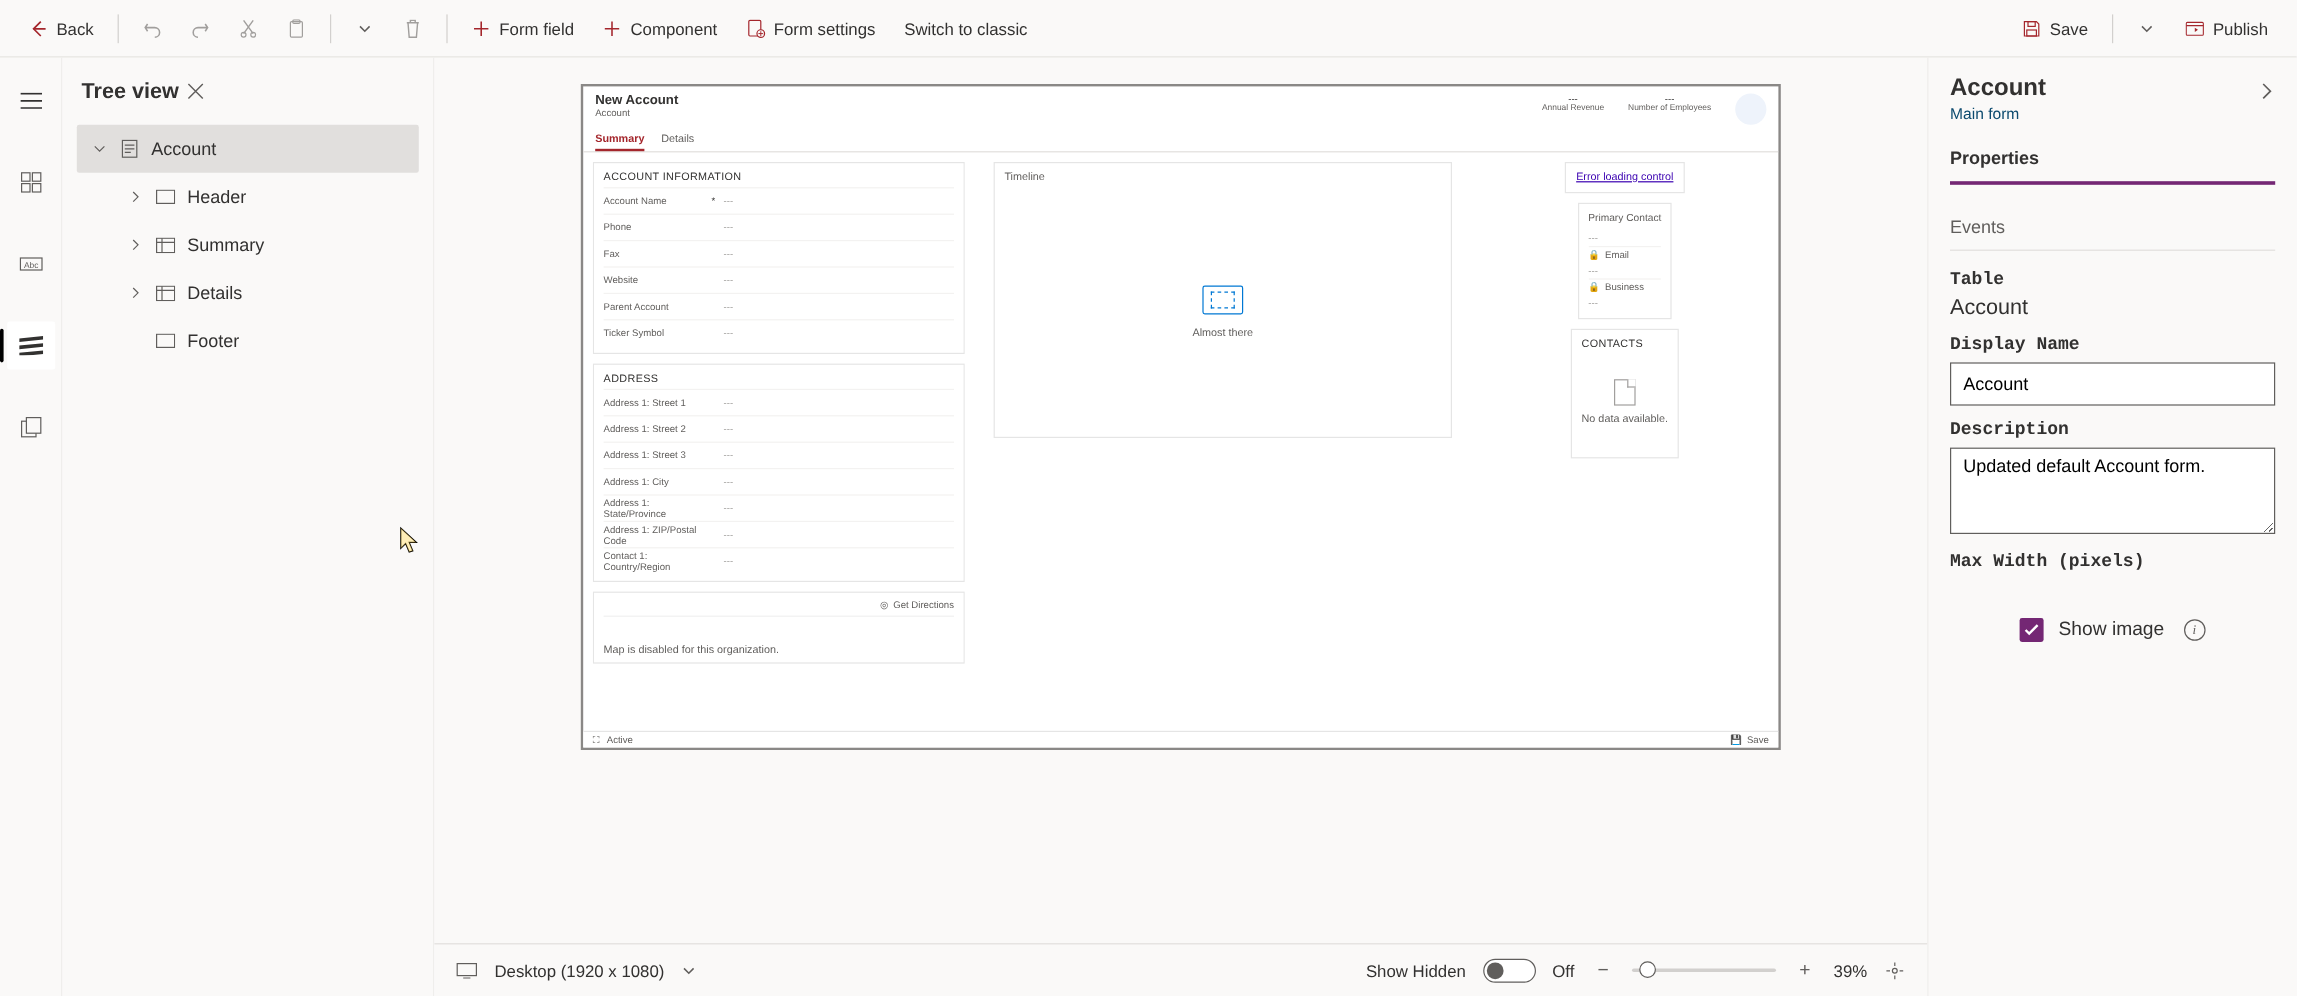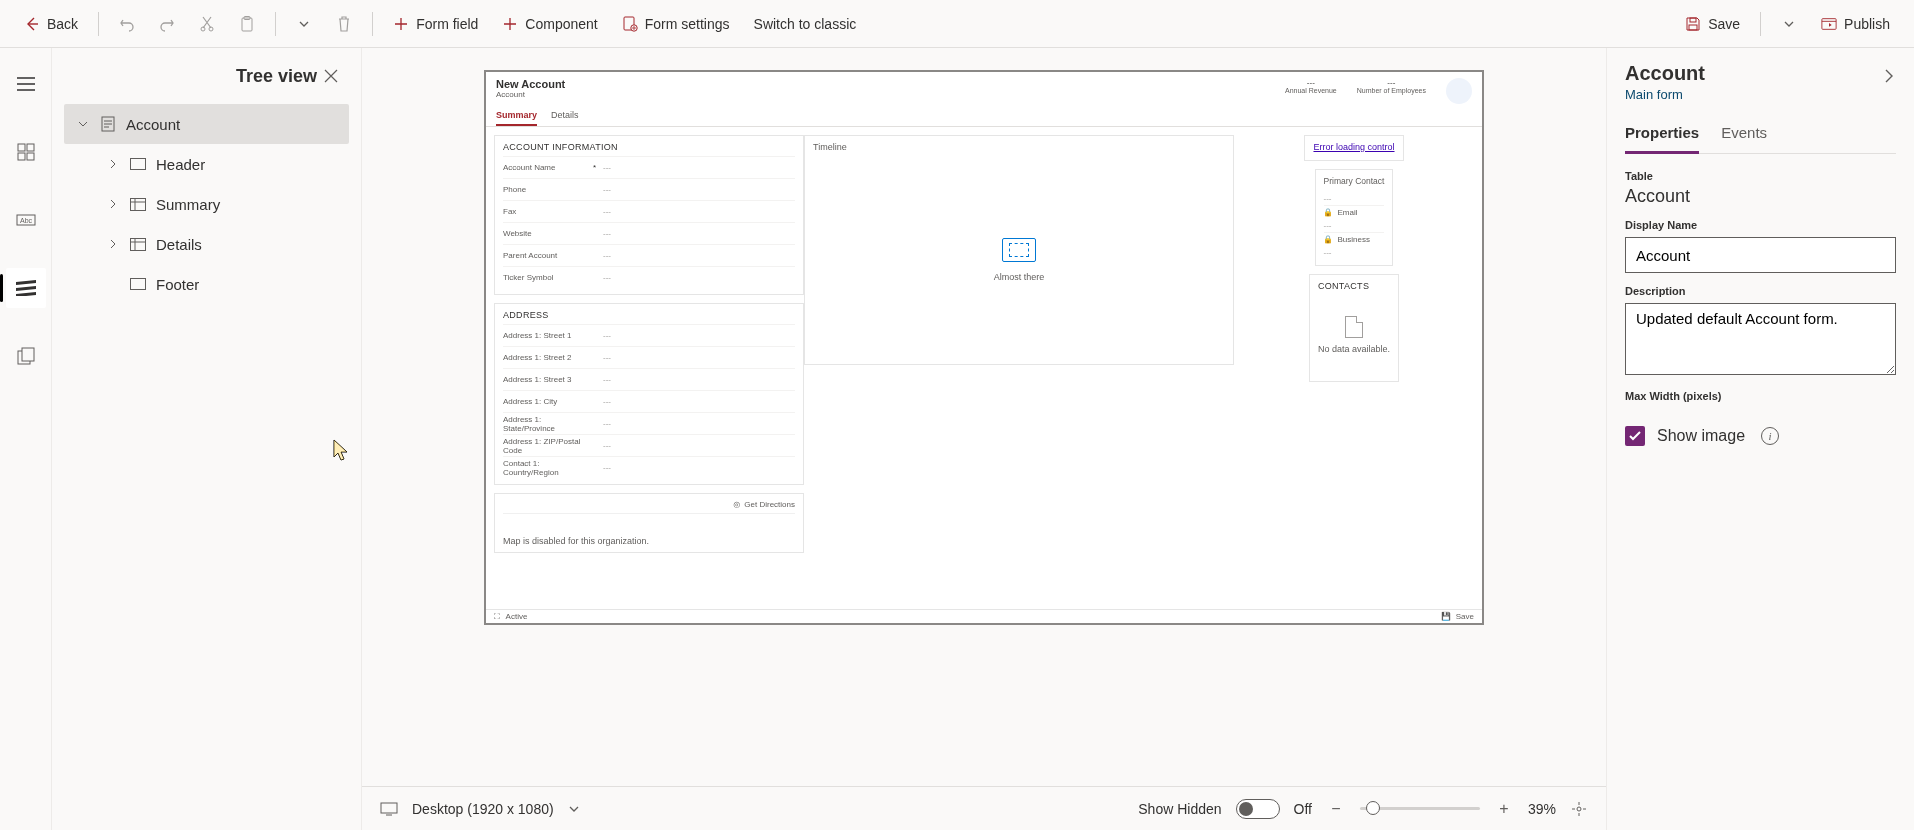--- a/index.html
+++ b/index.html
@@ -19,21 +19,21 @@
 .main-grid { flex: 1; display: grid; grid-template-columns: 52px 310px 1fr 308px; min-height: 0; }
 
 
 .rail { background: #faf9f8; border-right: 1px solid #edebe9; display: flex; flex-direction: column; align-items: center; padding-top: 16px; gap: 28px; }
 .rail-item { width: 40px; height: 40px; display: flex; align-items: center; justify-content: center; cursor: pointer; border-radius: 2px; color:#605e5c; }
 .rail-item.selected { background: #fff; position: relative; }
 .rail-item.selected::before { content:""; position:absolute; left:-6px; top:6px; bottom:6px; width:3px; background:#000; border-radius:2px; }
 
 
 .tree { background: #faf9f8; border-right: 1px solid #edebe9; padding: 14px 12px 0 12px; position: relative; }
-.tree-head { display:flex; justify-content:flex-end; align-items:center; margin-bottom:14px; padding:0 4px; }
+.tree-head { display:flex; justify-content:flex-start; align-items:center; margin-bottom:14px; padding:0 4px; }
 .tree-title { font-size: 18px; font-weight: 600; }
 .close-x { width:28px; height:28px; display:flex; align-items:center; justify-content:center; cursor:pointer; color:#605e5c; }
 .tree-tools { display:flex; gap:6px; margin-bottom:12px; }
 .search-box { flex:1; display:flex; align-items:center; border:1px solid #d2d0ce; background:#fff; height:36px; border-radius:2px; padding:0 8px; gap:8px; }
 .search-box input { border:none; outline:none; flex:1; font-size:14px; background:transparent; }
 .filter-btn { width:52px; height:36px; border:1px solid #d2d0ce; background:#fff; border-radius:2px; display:flex; align-items:center; justify-content:center; gap:4px; cursor:pointer; }
 .tree-list { font-size: 15px; }
 .tree-row { display:flex; align-items:center; height:40px; padding:0 8px 0 16px; gap:10px; cursor:pointer; border-radius:2px; }
 .tree-row.l1 { padding-left: 14px; }
 .tree-row.l2 { padding-left: 44px; }
@@ -47,21 +47,21 @@
 .canvas-frame { width:1000px; height:555px; margin:0 auto; background:#fff; border:2px solid #8a8886; position:relative; font-size:9px; overflow:hidden; }
 .cv-head { padding:6px 10px 2px 10px; display:flex; justify-content:space-between; }
 .cv-title { font-size:11px; font-weight:600; }
 .cv-sub { color:#605e5c; font-size:8px; }
 .hstats { display:flex; gap:20px; text-align:center; font-size:8px; color:#605e5c; }
 .hstat .hv { font-size:8px; color:#323130; }
 .hstat .hl { font-size:7px; }
 .cv-tabs { display:flex; gap:14px; padding:2px 10px 0 10px; border-bottom:1px solid #e1dfdd; font-size:9px; }
 .cv-tab { padding:2px 0 4px; cursor:pointer; color:#605e5c; }
 .cv-tab.active { color:#a4262c; border-bottom:2px solid #a4262c; font-weight:600; }
-.cv-body { display:grid; grid-template-columns: 310px 1fr 240px; gap:0; padding:8px; height:494px; }
+.cv-body { display:grid; grid-template-columns: 310px 1fr 240px; gap:24px; padding:8px; height:494px; }
 .cv-card { border:1px solid #e5e5e5; background:#fff; padding:6px 8px; }
 .cv-sec-title { font-size:9px; font-weight:500; color:#323130; letter-spacing:0.3px; margin-bottom:4px; }
 .cv-field { display:grid; grid-template-columns: 90px 10px 1fr; align-items:center; border-top:1px solid #f3f2f1; height:22px; font-size:8px; color:#605e5c; }
 .cv-field .fv { color:#a19f9d; }
 .cv-field .req { color:#323130; }
 .timeline-card { display:flex; flex-direction:column; align-items:center; justify-content:center; gap:10px; color:#0078d4; font-size:9px; }
 .timeline-label { align-self:flex-start; color:#605e5c; }
 .timeline-ico { width:34px; height:24px; border:1px solid #0078d4; border-radius:2px; position:relative; }
 .timeline-ico::before { content:""; position:absolute; inset:4px 6px; border:1px dashed #0078d4; }
 .contacts-stack { display:flex; flex-direction:column; gap:8px;align-items:center; }
@@ -83,30 +83,30 @@
 .slider-track { width:120px; height:3px; background:#d2d0ce; position:relative; border-radius:2px; }
 .slider-thumb { position:absolute; top:-6px; left:6px; width:14px; height:14px; border-radius:50%; background:#fff; border:1px solid #605e5c; }
 .pm-btn { width:20px; text-align:center; cursor:pointer; color:#605e5c; font-size:16px; }
 .fit-ico { width:18px; height:18px; display:flex; align-items:center; justify-content:center; cursor:pointer; color:#605e5c; }
 
 
 .props { background:#faf9f8; border-left:1px solid #edebe9; padding:14px 18px 0 18px; font-size:14px; display:flex; flex-direction:column; }
 .props-head { display:flex; justify-content:space-between; align-items:flex-start; }
 .props-title { font-size:20px; font-weight:600; }
 .props-sub { font-size:13px; color:#0c4a6e; margin-top:2px; }
-.props-tabs { display:flex; gap:22px; margin-top:16px; border-bottom:1px solid #e1dfdd; }
+.props-tabs { display:flex; gap:22px; margin-top:16px; border-bottom:1px solid #e1dfdd;flex-direction:column; }
 .props-tab { padding:6px 0 10px; cursor:pointer; font-size:15px; color:#605e5c; }
 .props-tab.active { color:#323130; font-weight:600; border-bottom:3px solid #742774; margin-bottom:-1px; }
 .props-body { padding-top:16px; display:flex; flex-direction:column; gap:12px; }
-.p-label { font-size:11px; font-weight:600; }
+.p-label { font-size:15px; font-weight:600;font-family:Liberation Mono, monospace; }
 .p-static { font-size:18px; }
 .p-input, .p-textarea { width:100%; border:1px solid #605e5c; background:#fff; font-size:15px; padding:6px 10px; font-family:inherit; }
 .p-textarea { height:72px; resize: both; resize: vertical; }
 .p-input { height:36px; }
-.chk-row { display:flex; align-items:center; gap:12px; margin-top:6px; }
+.chk-row { display:flex; align-items:center; gap:12px; margin-top:20px;justify-content:center; }
 .chk { width:20px; height:20px; border-radius:2px; background:#742774; display:flex; align-items:center; justify-content:center; cursor:pointer; }
 .info-ico { width:18px; height:18px; border:1.4px solid #605e5c; border-radius:50%; display:flex; align-items:center; justify-content:center; font-size:11px; color:#605e5c; margin-left:4px; font-style:italic; font-family:serif; }
 
 .cursor-fake { position:absolute; left:280px; top:390px; pointer-events:none; }
 
 svg { display:block; }
 </style>
 </head>
 <body>
 

